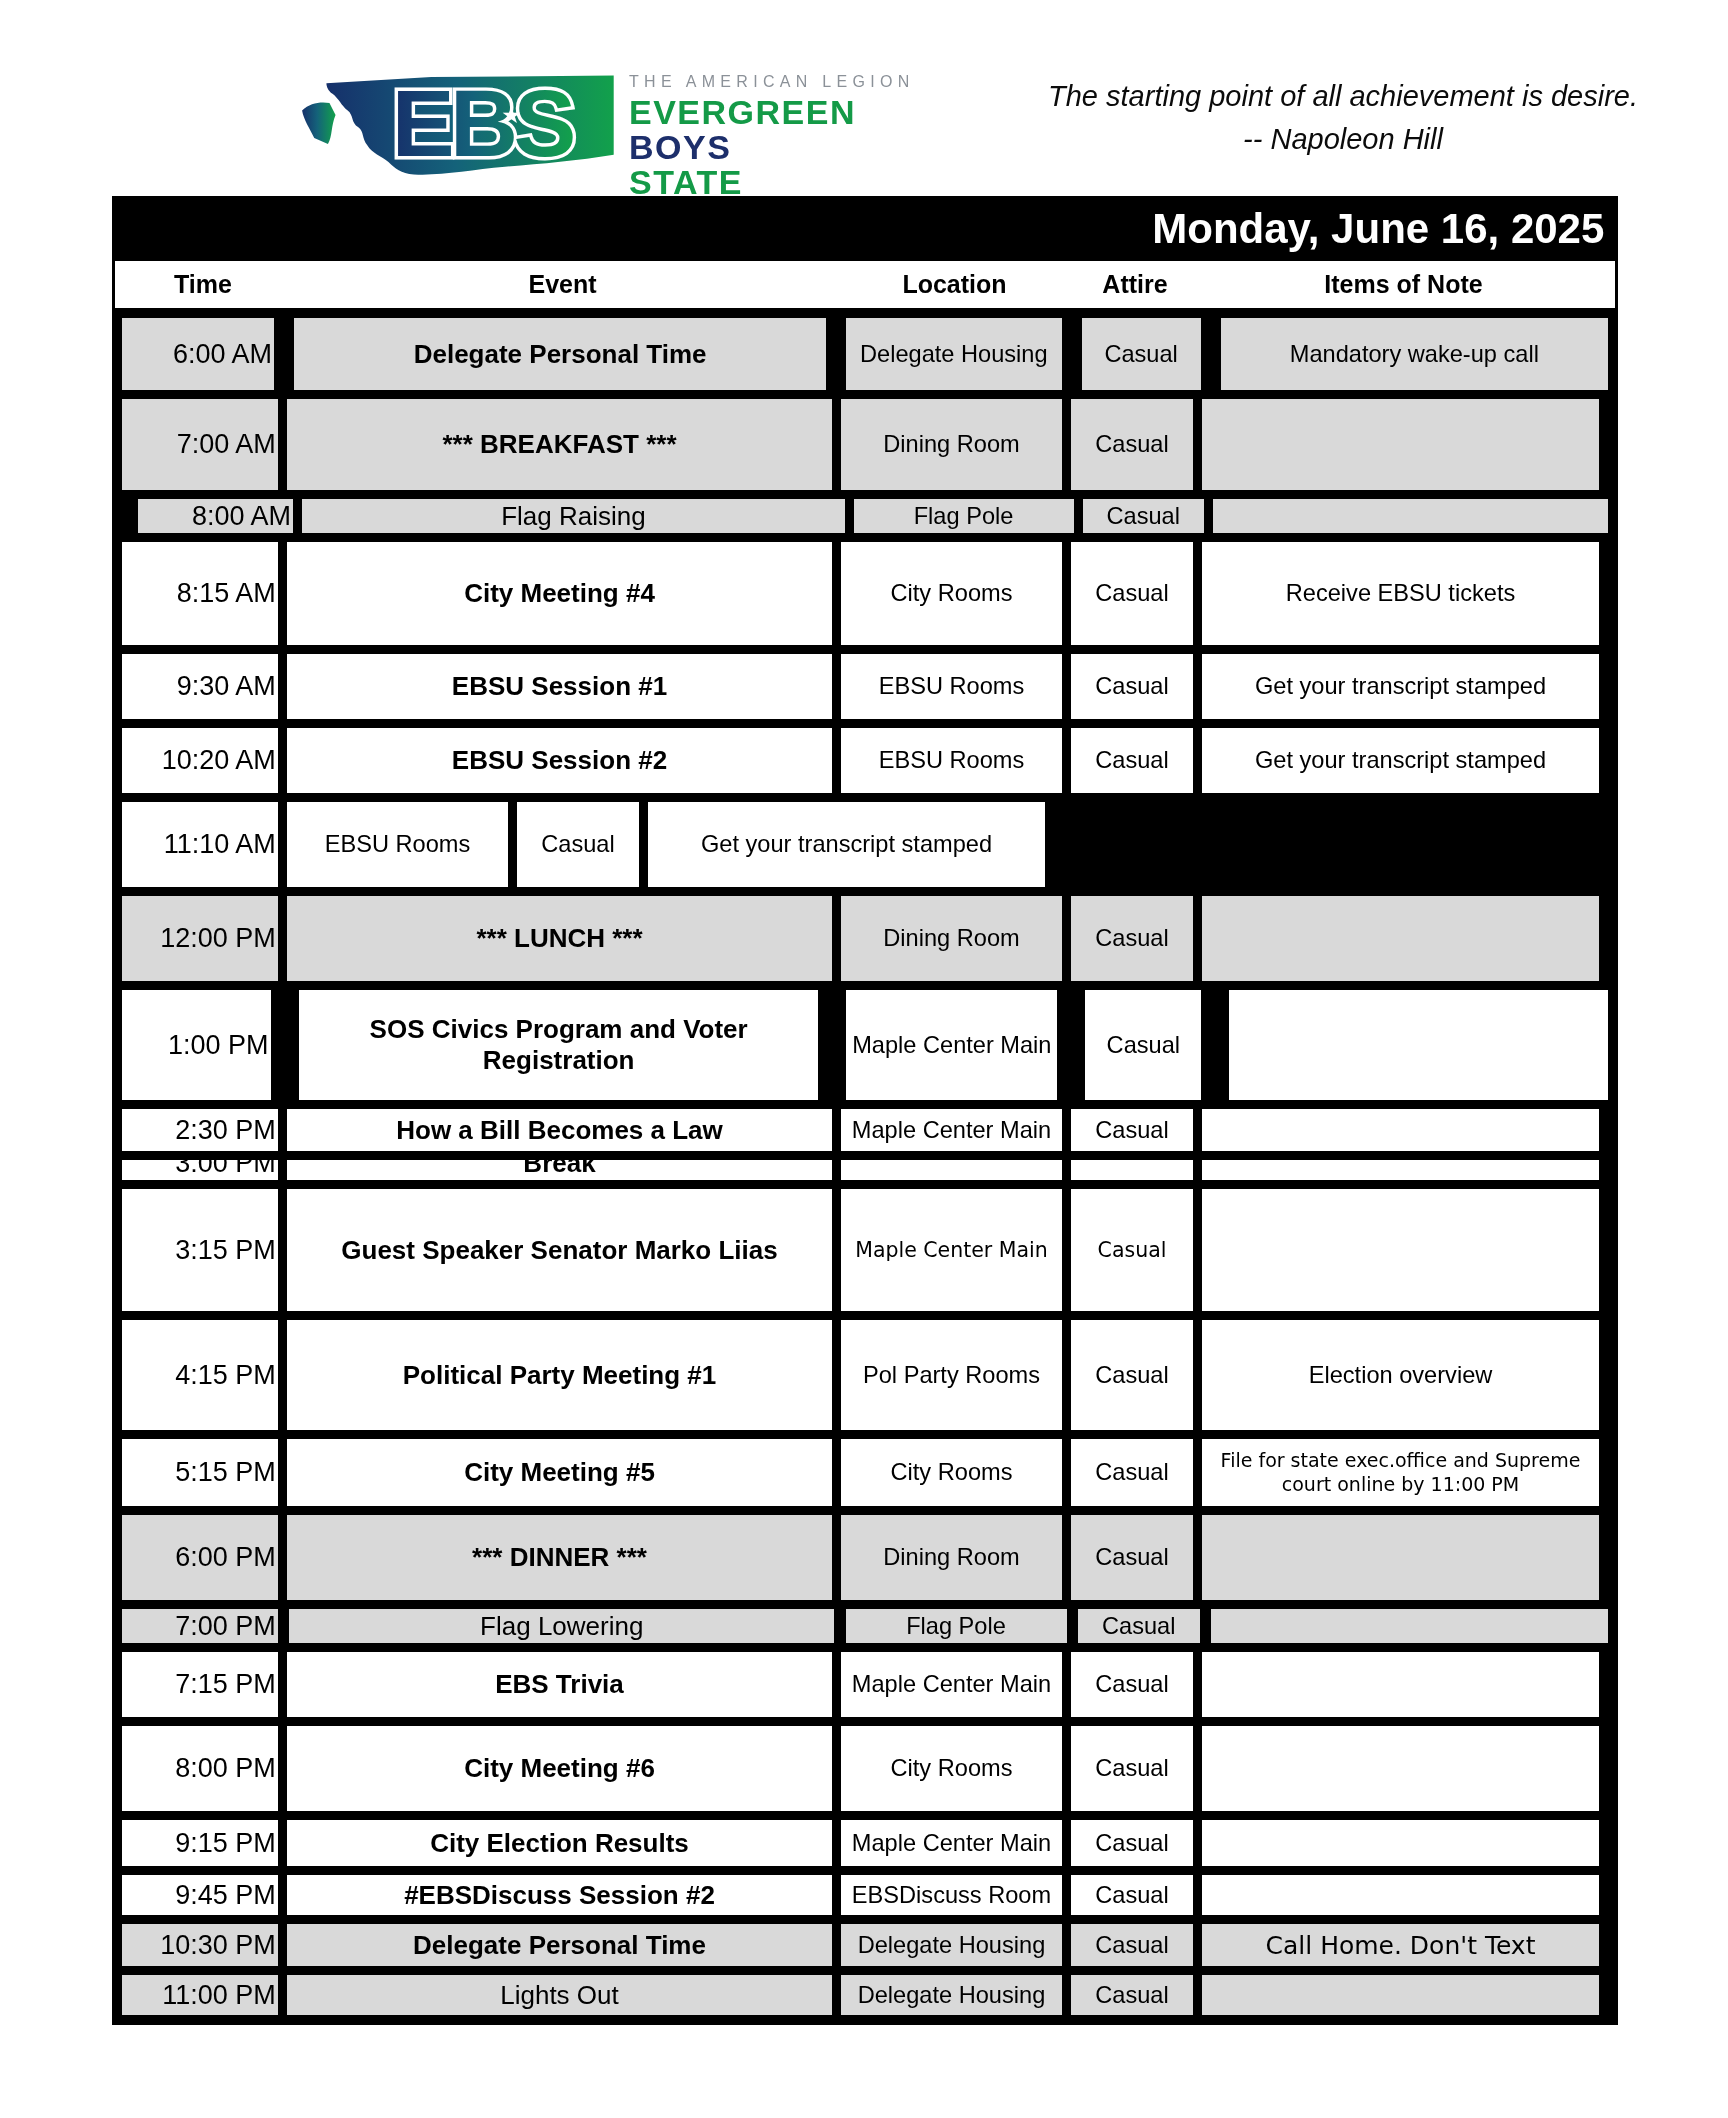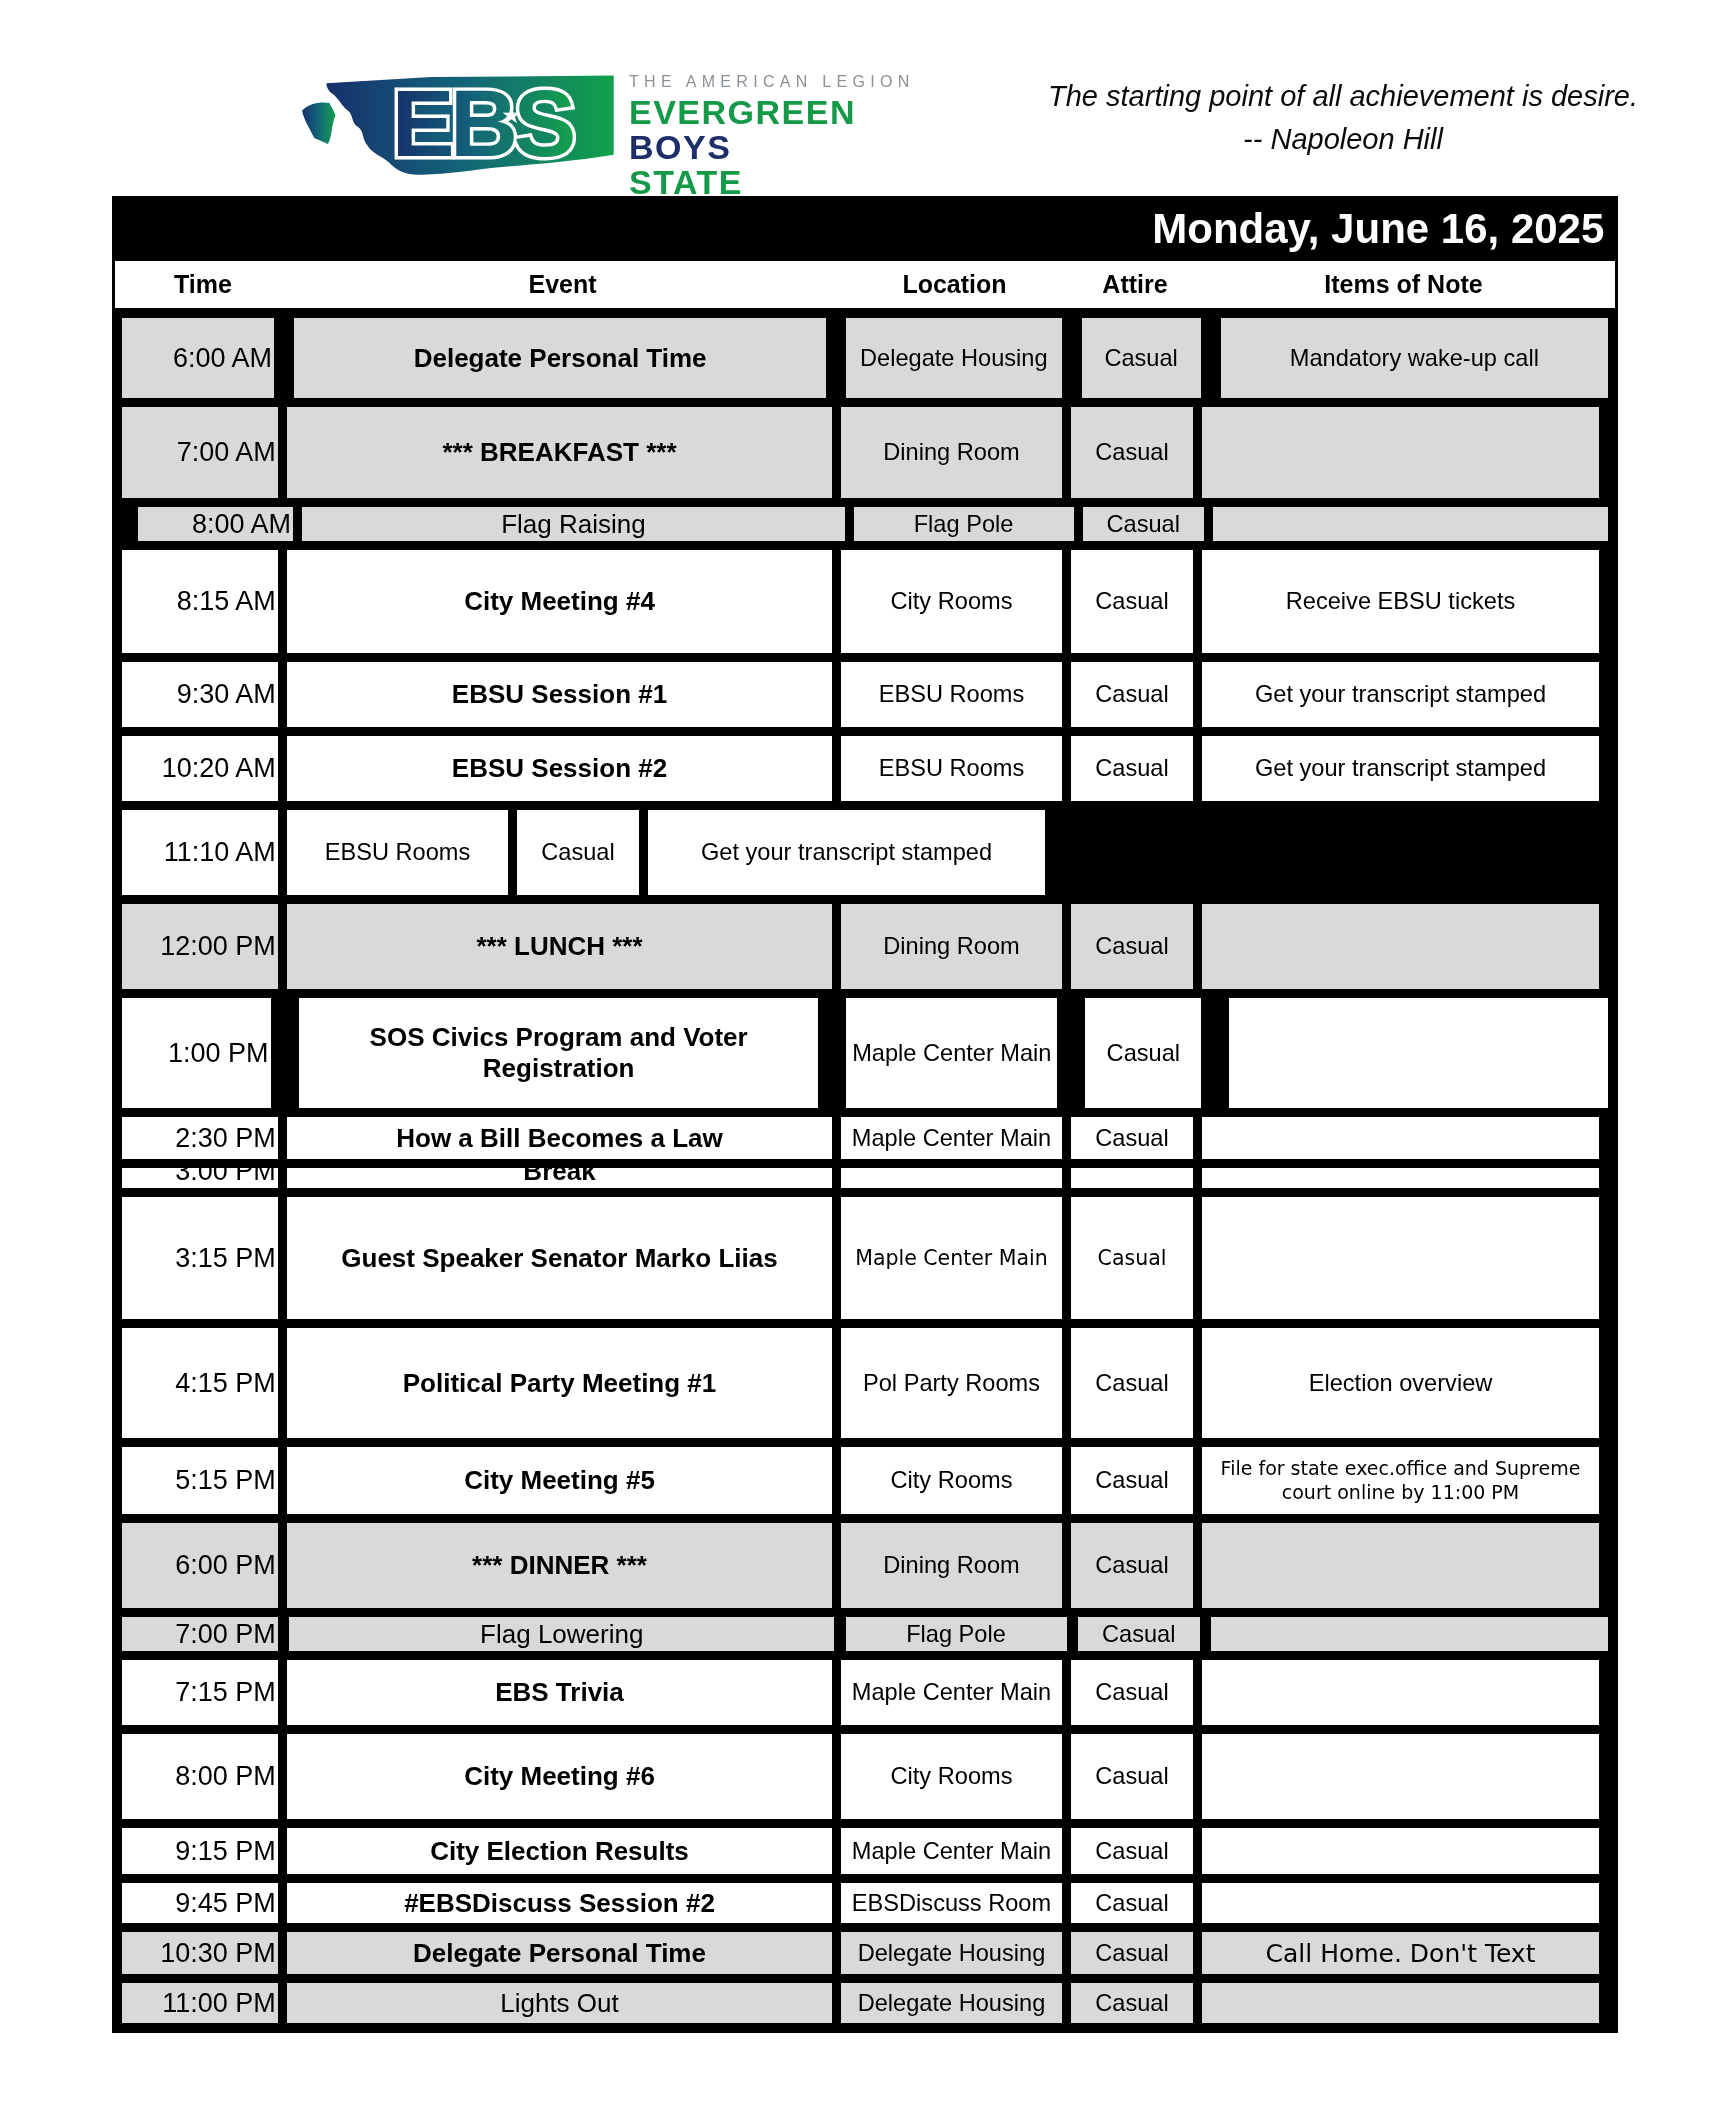--- a/index.html
+++ b/index.html
@@ -97,21 +97,21 @@
       <div class="date">Monday, June 16, 2025</div>
     </div>
     <div id="colhead">
         <div class="hcell c-time" style="background: none; justify-content: center; text-align: center; padding-right: 0px;">Time</div>
         <div class="hcell c-event" style="background: none;">Event</div>
         <div class="hcell c-loc" style="background: none;">Location</div>
         <div class="hcell c-att" style="background: none;">Attire</div>
         <div class="hcell c-items" style="background: none;">Items of Note</div>
       </div>
     <div id="tbody">
-        <div class="row shaded ebold" style="height: 80px; gap: 20px;">
+        <div class="row shaded ebold" style="height: 72px; gap: 20px;">
           <div class="cell c-time">
             <span>6:00 AM</span>
           </div>
           <div class="cell c-event">
             <span>Delegate Personal Time</span>
           </div>
           <div class="cell c-loc">
             <span>Delegate Housing</span>
           </div>
           <div class="cell c-att">

